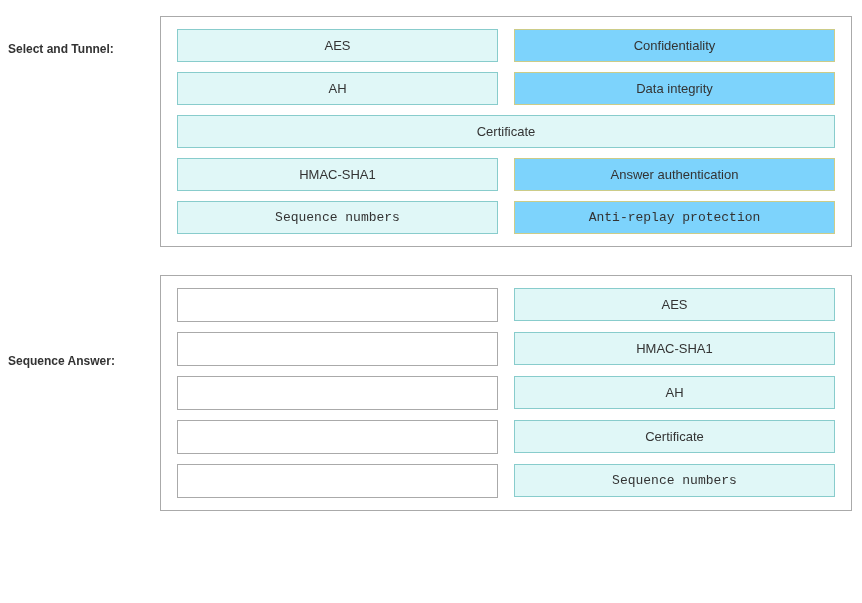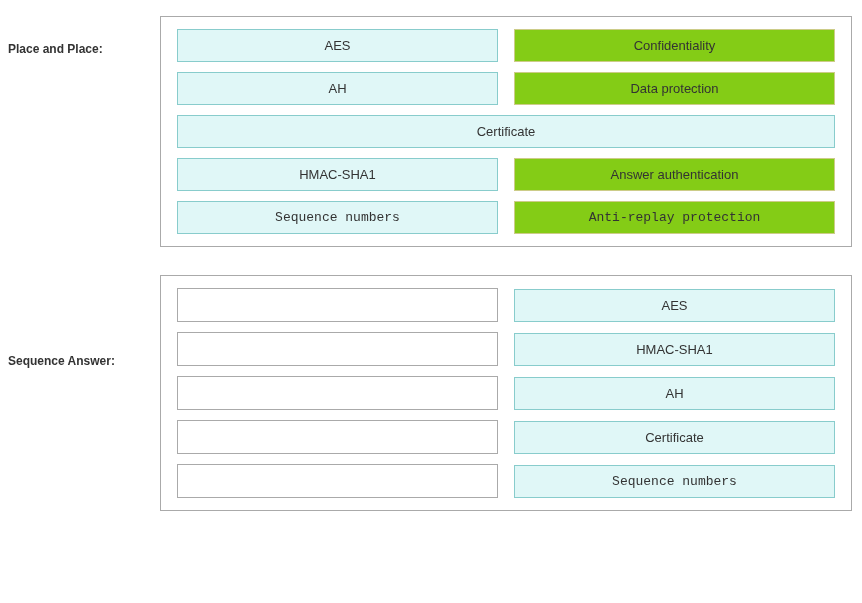--- a/index.html
+++ b/index.html
@@ -32,21 +32,20 @@
     }
     .section-box {
       border: 1px solid #aaa;
       margin: 6px 10px 6px 0;
       padding: 12px 16px;
       background: #fff;
     }
     .row {
       display: flex;
       flex-direction: row;
-      align-items: center;
       margin-bottom: 10px;
       gap: 16px;
     }
     .row:last-child {
       margin-bottom: 0;
       font-family: Liberation Mono, monospace;
     }
     .cell-left {
       flex: 1;
     }
@@ -62,21 +61,21 @@
       background: #e0f7f7;
       font-size: 13px;
       cursor: pointer;
     }
     .item-box-yellow {
       display: block;
       width: 100%;
       padding: 8px 10px;
       text-align: center;
       border: 1px solid #cccc88;
-      background: #84cc16;
+      background: #7dd3fc;
       font-size: 13px;
     }
     .item-box-empty {
       display: block;
       width: 100%;
       padding: 8px 10px;
       text-align: center;
       border: 1px solid #aaa;
       background: #fff;
       font-size: 13px;
@@ -86,21 +85,21 @@
       height: 16px;
     }
   </style>
 </head>
 <body>
 
 <div class="page-wrapper">
 
   <div class="labels-col">
     <div style="padding-top: 20px;">
-      <div class="section-label">Place and Place:</div>
+      <div class="section-label">Select and Tunnel:</div>
     </div>
     <div style="padding-top: 290px;">
       <div class="section-label">Sequence Answer:</div>
     </div>
   </div>
 
   <div class="content-col">
 
     <div class="section-box">
       <div class="row">
@@ -109,21 +108,21 @@
         </div>
         <div class="cell-right">
           <div class="item-box-yellow">Confidentiality</div>
         </div>
       </div>
       <div class="row">
         <div class="cell-left">
           <div class="item-box">AH</div>
         </div>
         <div class="cell-right">
-          <div class="item-box-yellow">Data protection</div>
+          <div class="item-box-yellow">Data integrity</div>
         </div>
       </div>
       <div class="row">
         <div class="cell-left">
           <div class="item-box">Certificate</div>
         </div>
       </div>
       <div class="row">
         <div class="cell-left">
           <div class="item-box">HMAC-SHA1</div>

